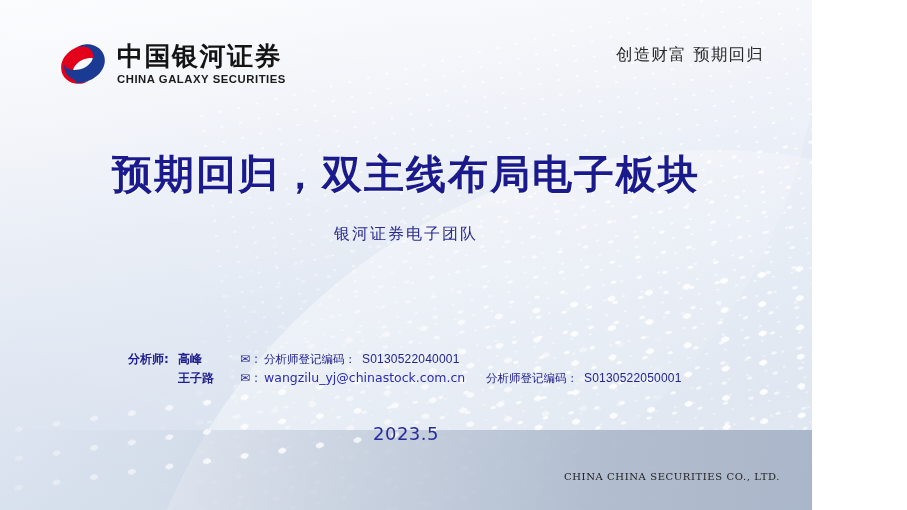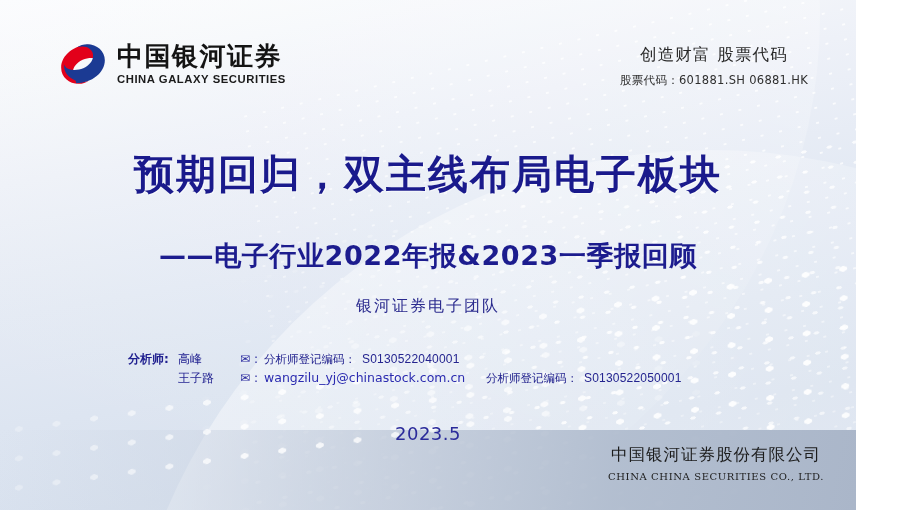--- a/index.html
+++ b/index.html
@@ -17,21 +17,20 @@
     height: 510px;
     overflow: hidden;
     background: linear-gradient(170deg,
         #fbfcfe 0%,
         #f6f8fb 12%,
         #eef1f8 28%,
         #e4eaf4 48%,
         #dde5f1 65%,
         #d8e1ee 80%,
         #dbe3ef 100%);
-    padding-left: 44px;
   }
 
   
 
   .dot-field {
     position: absolute;
     top: -60px;
     right: -120px;
     width: 760px;
     height: 560px;
@@ -244,21 +243,21 @@
     height: 19px;
     white-space: nowrap;
   }
   .a-label {
     width: 50px;
     font-weight: 700;
     color: #1f1f8f;
   }
   .a-name {
     width: 62px;
-    font-weight: 400;
+    font-weight: 700;
     color: #1f1f8f;
   }
   .a-mail-icon {
     width: 14px;
     font-family: "DejaVu Sans", sans-serif;
     font-size: 12px;
     color: #2e2ea0;
   }
   .a-colon {
     width: 10px;
@@ -340,28 +339,26 @@
         <path d="M63 13 C33 13 8 33 8 57 C8 75 23 88 42 88 C49 88 56 86 61 82 C52 85 43 84 37 79 C29 73 28 61 36 52 C44 42 59 37 72 39 C80 40 85 44 86 49 C88 36 79 24 64 18 Z" fill="#e2001a"></path>
         <path d="M37 87 C67 87 92 67 92 43 C92 25 77 12 58 12 C51 12 44 14 39 18 C48 15 57 16 63 21 C71 27 72 39 64 48 C56 58 41 63 28 61 C20 60 15 56 14 51 C12 64 21 76 36 82 Z" fill="#1b3a93"></path>
       </svg>
       <div class="brand-text">
         <div class="brand-cn">中国银河证券</div>
         <div class="brand-en">CHINA GALAXY SECURITIES</div>
       </div>
     </div>
 
     <div class="slogan-box">
-      <div class="slogan">创造财富 股票代码</div>
-      <div class="stock-code">股票代码：601881.SH  06881.HK</div>
+      <div class="slogan">创造财富 预期回归</div>
     </div>
   </div>
 
   <div class="content">
     <div class="main-title">预期回归，双主线布局电子板块</div>
-    <div class="sub-title">——电子行业2022年报&amp;2023一季报回顾</div>
     <div class="team">银河证券电子团队</div>
   </div>
 
   <div class="analysts">
 
     <div class="analyst-row">
       <span class="a-label">分析师:</span>
       <span class="a-name">高峰</span>
       <span class="a-mail-icon">✉</span>
       <span class="a-colon">:</span>
@@ -376,17 +373,16 @@
       <span class="a-colon">:</span>
       <span class="a-email">wangzilu_yj@chinastock.com.cn</span>
       <span class="a-reg-label">分析师登记编码：</span>
       <span class="a-reg-code">S0130522050001</span>
     </div>
   </div>
 
   <div class="date">2023.5</div>
 
   <div class="company">
-    <div class="company-cn">中国银河证券股份有限公司</div>
     <div class="company-en">CHINA CHINA SECURITIES CO., LTD.</div>
   </div>
 
 </div>
 
 </body></html>

